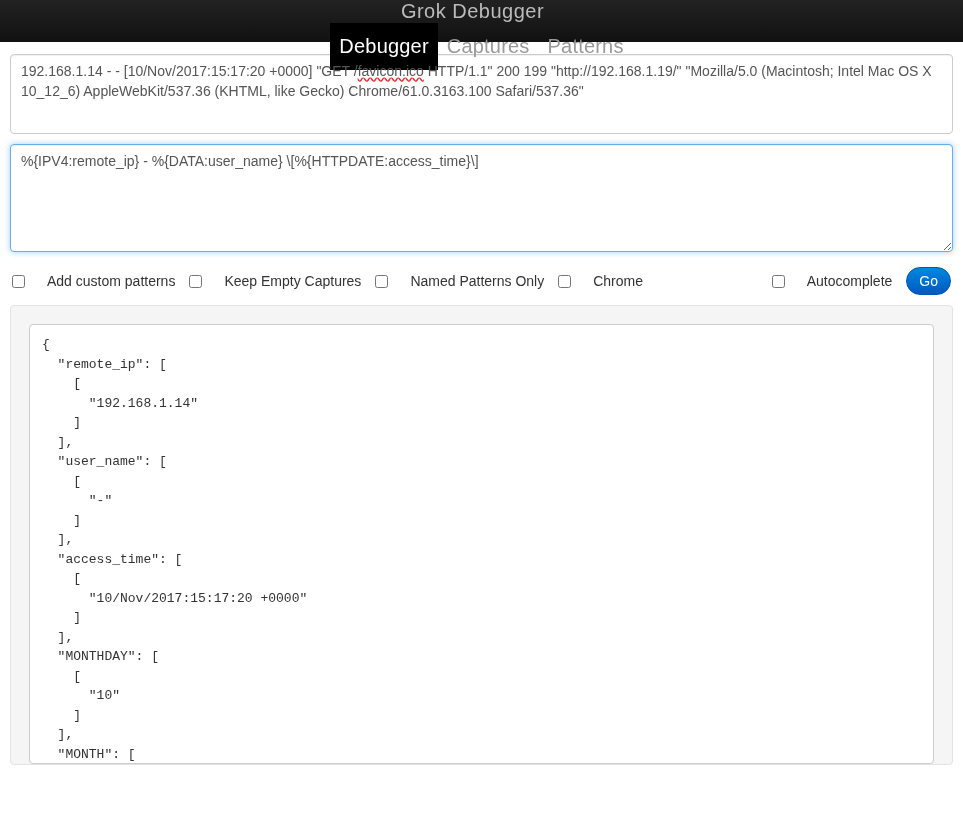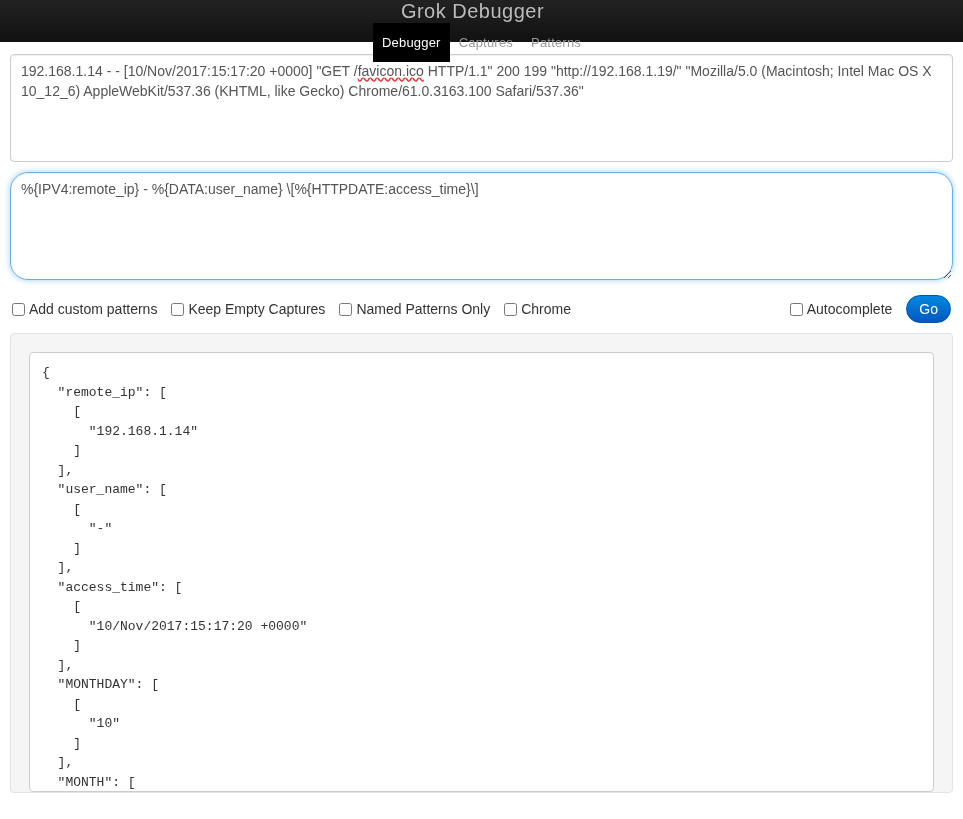--- a/index.html
+++ b/index.html
@@ -23,58 +23,57 @@
       color: #bbb;
       font-size: 20px;
       font-weight: 300;
       margin-right: 18px;
       letter-spacing: 0.5px;
     }
     .nav-tabs-bar { display: flex; }
     .nav-item {
       color: #999;
       padding: 12px 9px;
-      font-size: 13px;
+      font-size: 20px;
       cursor: pointer;
       letter-spacing: 0.2px;
     }
     .nav-item.active {
       color: #fff;
       background: #000;
     }
     .container { padding: 12px 10px 0 10px; }
     textarea {
       width: 100%;
       border: 1px solid #ccc;
       border-radius: 4px;
       padding: 6px 10px;
       font-family: "Helvetica Neue", Helvetica, Arial, sans-serif;
       font-size: 14px;
       line-height: 1.45;
       resize: both;
       color: #555;
       box-shadow: inset 0 1px 1px rgba(0,0,0,0.06);
     }
-    .ta-log { height: 108px; margin-bottom: 10px; }
+    .ta-log { height: 80px; margin-bottom: 10px; }
     .ta-pattern {
       height: 108px;
       border-color: #66afe9;
       outline: none;
       box-shadow: 0 0 6px rgba(102,175,233,0.6), inset 0 1px 1px rgba(0,0,0,0.06);
       margin-bottom: 10px;
-      border-radius: 18px;
     }
     .options-row {
       display: flex;
       align-items: center;
       justify-content: space-between;
       padding: 2px 2px 10px 2px;
     }
     .opts-left, .opts-right { display: flex; align-items: center; gap: 14px; }
-    .chk { display: flex; align-items: center; gap: 4px; cursor: pointer; }
+    .chk { display: flex; align-items: center; gap: 22px; cursor: pointer; }
     .chk input { width: 13px; height: 13px; cursor: pointer; }
     .chk-label { color: #333; font-size: 14px; }
     .go-btn {
       background: #006dcc;
       background: linear-gradient(to bottom, #0088e0 0%, #0058c0 100%);
       color: #fff;
       border: 1px solid #0055b0;
       border-radius: 14px;
       padding: 5px 12px;
       font-size: 14px;

